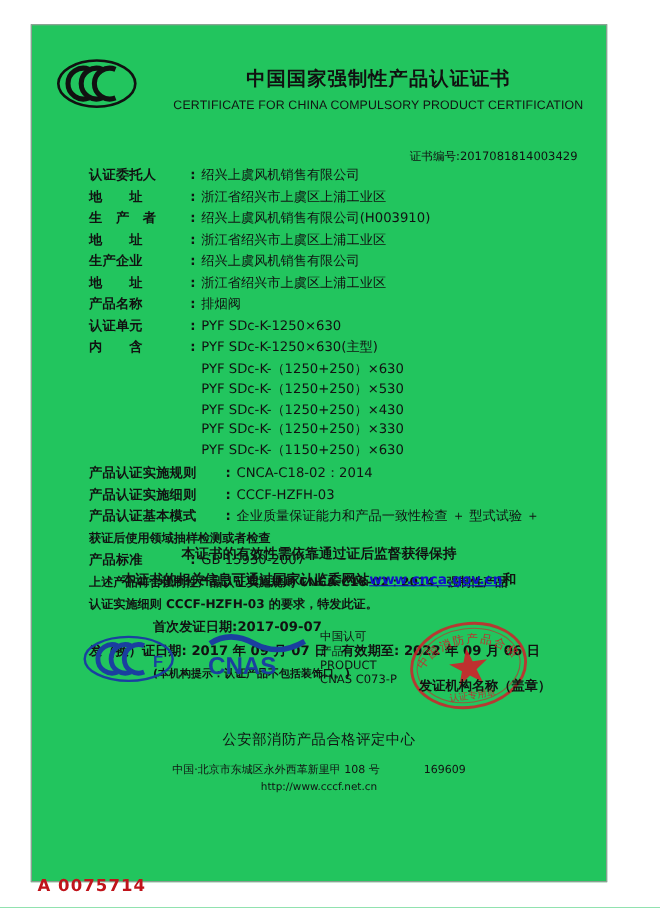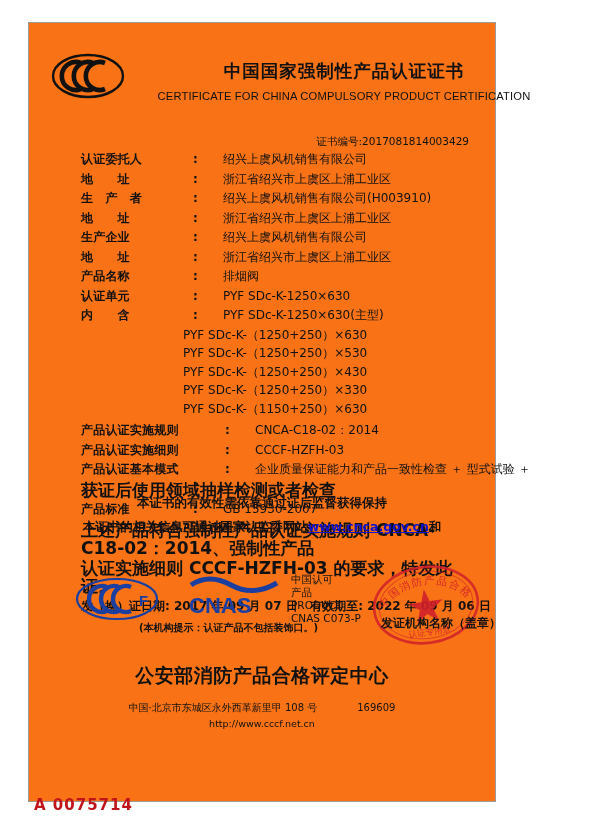--- a/index.html
+++ b/index.html
@@ -12,25 +12,25 @@
     background: #ffffff;
     font-family: "DejaVu Sans", "Liberation Sans", sans-serif;
     color: #111;
     position: relative;
     overflow: hidden;
   }
   .page {
     position: absolute;
     left: 28px;
     top: 22px;
-    width: 468px;
+    width: 524px;
     height: 780px;
     border: 1px solid #9a9a9a;
     box-sizing: border-box;
-    background: #f97316;
+    background: #22c55e;
   }
   
   .header {
     position: relative;
     height: 66px;
   }
   .ccc-logo {
     position: absolute;
     left: 22px;
     top: 30px;
@@ -74,21 +74,20 @@
     top: 128px;
     width: 100%;
   }
   .row {
     display: flex;
     align-items: flex-end;
     padding: 0 0 0 52px;
     margin-bottom: 2.5px;
     font-size: 12px;
     line-height: 17px;
-    gap: 20px;
   }
   .lbl {
     width: 92px;
     flex: 0 0 92px;
     font-weight: bold;
     letter-spacing: 0.2px;
     white-space: nowrap;
   }
   .colon {
     flex: 0 0 10px;
@@ -100,21 +99,21 @@
   }
   .sub {
     padding-left: 154px;
     font-size: 12px;
     line-height: 17.5px;
     margin-bottom: 1px;
     white-space: nowrap;
   }
   .wide-row {
     padding: 0 40px 0 52px;
-    font-size: 17px;
+    font-size: 11px;
     line-height: 18px;
     font-weight: bold;
     margin-bottom: 2px;
   }
   .issue-row {
     padding-left: 110px;
     font-size: 12px;
     line-height: 19px;
     font-weight: bold;
     margin-bottom: 2px;
@@ -198,22 +197,22 @@
   }
   
   .footer {
     position: absolute;
     left: 0;
     top: 640px;
     width: 100%;
     text-align: center;
   }
   .org {
-    font-size: 19px;
-    font-weight: bold;
+    font-size: 13px;
+    font-weight: normal;
     letter-spacing: 0.5px;
     color: #111;
   }
   .addr {
     margin-top: 12px;
     font-size: 10px;
     color: #111;
   }
   .addr .zip { margin-left: 40px; }
   .site {
@@ -327,20 +326,23 @@
     <div class="wide-row">获证后使用领域抽样检测或者检查</div>
     <div class="row">
       <div class="lbl" style="width:92px;flex:0 0 92px">产品标准</div>
       <div class="colon">:</div>
       <div class="val">GB 15930-2007</div>
     </div>
 
     <div class="wide-row" style="margin-top:3px">上述产品符合强制性产品认证实施规则 CNCA-C18-02：2014、强制性产品</div>
     <div class="wide-row">认证实施细则 CCCF-HZFH-03 的要求，特发此证。</div>
 
+    <div class="issue-row">
+      <span>首次发证日期</span>:<span>2017-09-07</span>
+    </div>
     <div class="date-row">
       <span>发（换）证日期</span>:
       <span>2017 年 09 月 07 日</span>
       &nbsp;&nbsp;<span>有效期至</span>:
       <span>2022 年 09 月 06 日</span>
     </div>
     <div class="note-row">(本机构提示：认证产品不包括装饰口。)</div>
   </div>
 
   <div class="statements">

